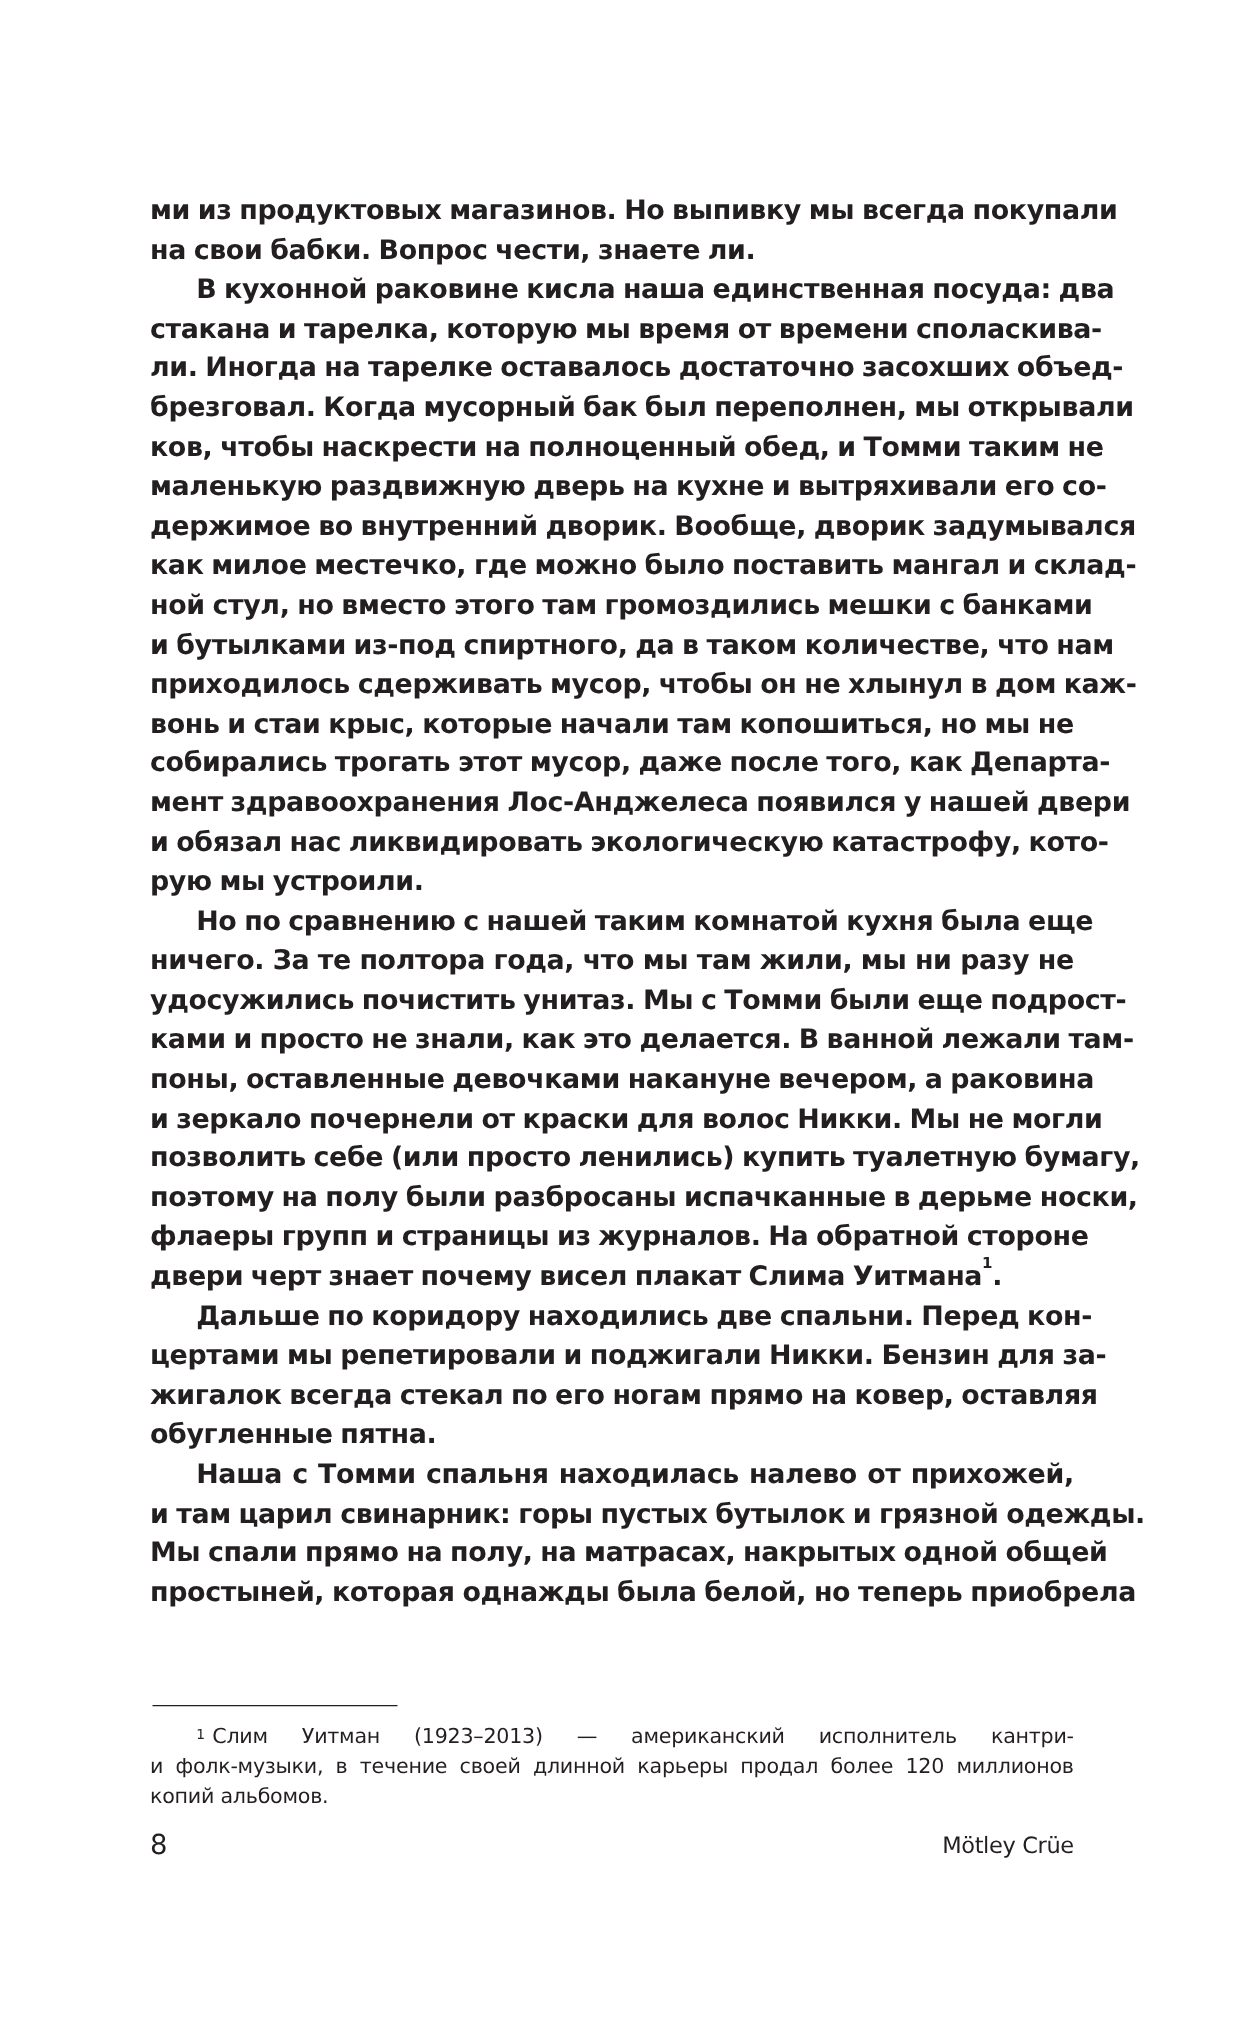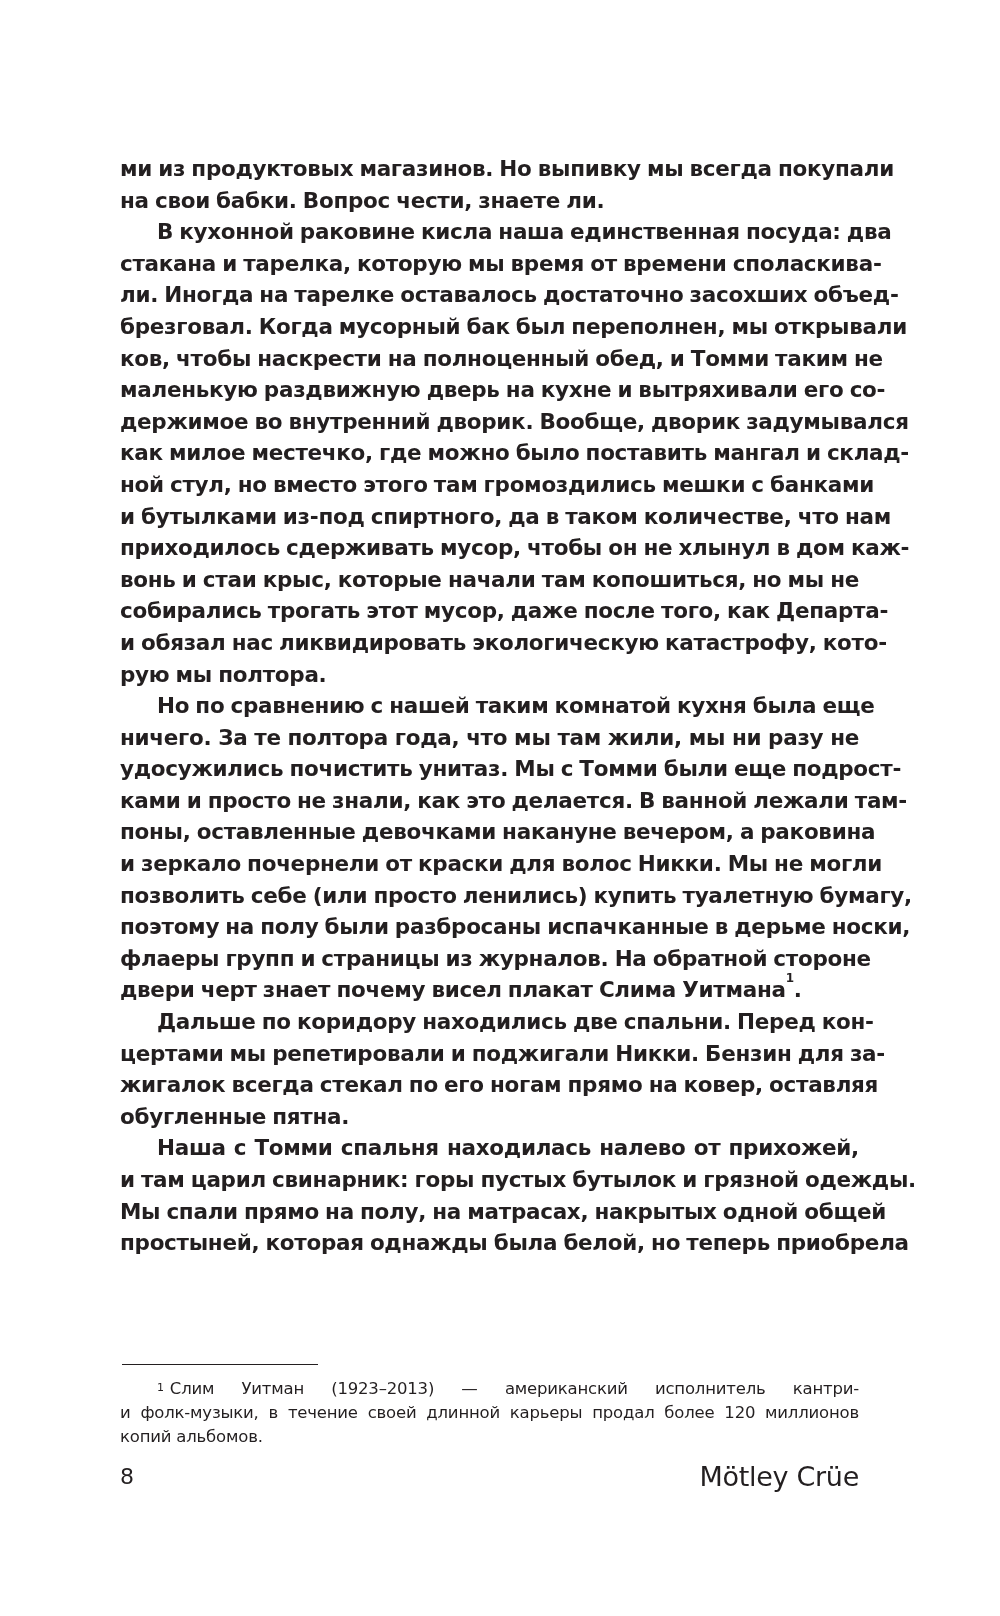--- a/index.html
+++ b/index.html
@@ -88,21 +88,21 @@
       position: absolute;
       left: 120px;
       top: 1462px;
       font-size: 22px;
       line-height: 30px;
     }
     .running-title {
       position: absolute;
       right: 141px;
       top: 1462px;
-      font-size: 27px;
+      font-size: 18px;
       line-height: 30px;
       letter-spacing: -0.3px;
     }
   </style>
 </head>
 <body>
 
 <div class="page">
   <div class="body-text" id="body-text">
       <span class="line"><span>ми из продуктовых магазинов. Но выпивку мы всегда покупали</span></span>
@@ -113,22 +113,23 @@
       <span class="line"><span>брезговал. Когда мусорный бак был переполнен, мы открывали</span></span>
       <span class="line"><span>ков, чтобы наскрести на полноценный обед, и Томми таким не</span></span>
       <span class="line"><span>маленькую раздвижную дверь на кухне и вытряхивали его со-</span></span>
       <span class="line"><span>держимое во внутренний дворик. Вообще, дворик задумывался</span></span>
       <span class="line"><span>как милое местечко, где можно было поставить мангал и склад-</span></span>
       <span class="line"><span>ной стул, но вместо этого там громоздились мешки с банками</span></span>
       <span class="line"><span>и бутылками из-под спиртного, да в таком количестве, что нам</span></span>
       <span class="line"><span>приходилось сдерживать мусор, чтобы он не хлынул в дом каж-</span></span>
       <span class="line"><span>вонь и стаи крыс, которые начали там копошиться, но мы не</span></span>
       <span class="line"><span>собирались трогать этот мусор, даже после того, как Департа-</span></span>
+      <span class="line"><span>мент здравоохранения Лос-Анджелеса появился у нашей двери</span></span>
       <span class="line"><span>и обязал нас ликвидировать экологическую катастрофу, кото-</span></span>
-      <span class="line last"><span>рую мы полтора.</span></span>
+      <span class="line last"><span>рую мы устроили.</span></span>
       <span class="line indent"><span>Но по сравнению с нашей таким комнатой кухня была еще</span></span>
       <span class="line"><span>ничего. За те полтора года, что мы там жили, мы ни разу не</span></span>
       <span class="line"><span>удосужились почистить унитаз. Мы с Томми были еще подрост-</span></span>
       <span class="line"><span>ками и просто не знали, как это делается. В ванной лежали там-</span></span>
       <span class="line"><span>поны, оставленные девочками накануне вечером, а раковина</span></span>
       <span class="line"><span>и зеркало почернели от краски для волос Никки. Мы не могли</span></span>
       <span class="line"><span>позволить себе (или просто ленились) купить туалетную бумагу,</span></span>
       <span class="line"><span>поэтому на полу были разбросаны испачканные в дерьме носки,</span></span>
       <span class="line"><span>флаеры групп и страницы из журналов. На обратной стороне</span></span>
       <span class="line last"><span>двери черт знает почему висел плакат Слима Уитмана</span><sup class="fnref">1</sup><span>.</span></span>

